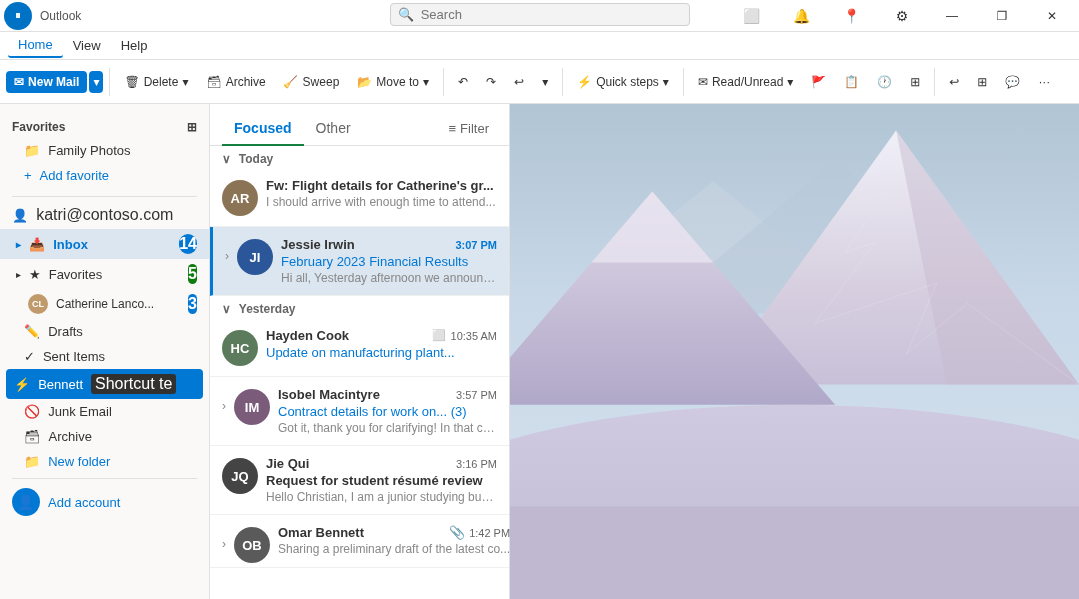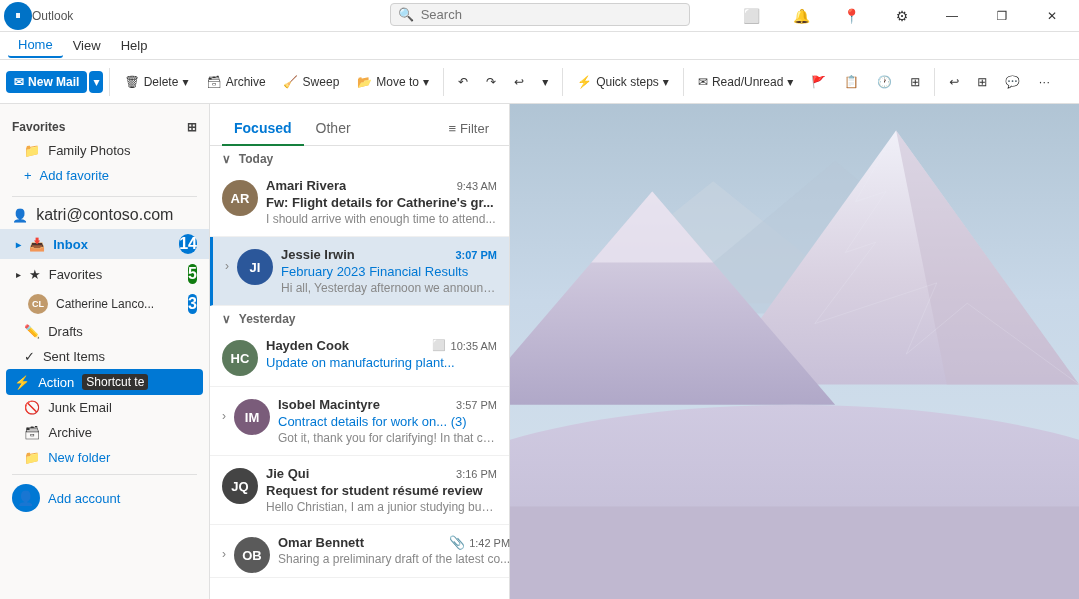--- a/index.html
+++ b/index.html
@@ -61,21 +61,21 @@
     .sidebar-item.active { background: #dce6f0; font-weight: 600; color: #0078d4; }
     .sidebar-item.selected-dark { background: #0078d4; color: white; border-radius: 4px; margin: 0 6px; padding: 5px 8px; }
     .sidebar-badge {
       margin-left: auto; background: #0078d4; color: white;
       border-radius: 10px; padding: 1px 0; font-size: 16px; font-weight: 600;
     }
     .sidebar-badge.green { background: #107c10; }
     .sidebar-avatar { width: 20px; height: 20px; border-radius: 50%; background: #c19a6b; display: flex; align-items: center; justify-content: center; color: white; font-size: 9px; font-weight: 600; }
     .sidebar-account { display: flex; align-items: center; gap: 8px; padding: 5px 12px; font-size: 13px; color: #0078d4; cursor: pointer; }
     .sidebar-divider { height: 1px; background: #e0e0e0; margin: 4px 12px; }
-    .shortcut-pill { background: #323130; color: white; border-radius: 3px; font-size: 12px; padding: 1px 4px; }
+    .shortcut-pill { background: #323130; color: white; border-radius: 3px; font-size: 16px; padding: 1px 4px; }
 
     
     .email-list {
       width: 300px; min-width: 280px; background: #fff;
       border-right: 1px solid #e0e0e0; display: flex; flex-direction: column;
     }
     .email-list-tabs {
       display: flex; align-items: center; padding: 8px 12px 0;
       border-bottom: 1px solid #e0e0e0; gap: 0;
     }
@@ -128,21 +128,21 @@
       position: relative;
     }
     
     .mountain-svg { position: absolute; top: 0; left: 0; width: 100%; height: 100%; }
 
     
     .chevron-down::after { content: '▾'; }
     .win-ctrl { width: 46px; height: 32px; display: flex; align-items: center; justify-content: center; cursor: pointer; font-size: 12px; color: #333; border: none; background: none; }
 
     .top-bar { position: relative; display: flex; align-items: center; background: #fff; border-bottom: 1px solid #e0e0e0; height: 32px; }
-    .app-name { font-size: 12px; color: #555; }
+    .app-name { font-size: 12px; color: #555; padding-left: 8px; }
   </style>
 </head>
 <body>
 
 <div class="top-bar">
   <div class="app-logo" style="width:28px;height:28px;margin-left:4px;">
     <span style="font-size:11px;font-weight:700;">⏸</span>
   </div>
   <span class="app-name">Outlook</span>
 
@@ -290,21 +290,21 @@
       <span>Drafts</span>
     </div>
 
     <div class="sidebar-item">
       <span>✓</span>
       <span>Sent Items</span>
     </div>
 
     <div class="sidebar-item selected-dark">
       <span>⚡</span>
-      <span>Action</span>
+      <span>Bennett</span>
       <span class="shortcut-pill">Shortcut te</span>
     </div>
 
     <div class="sidebar-item">
       <span>🚫</span>
       <span>Junk Email</span>
     </div>
 
     <div class="sidebar-item">
       <span>🗃</span>
@@ -338,24 +338,20 @@
     <div class="email-date-header">
       <span>∨</span>
       <span>Today</span>
     </div>
 
     <div class="email-item">
       <div class="email-avatar" style="background:#8b7355;">
         <span>AR</span>
       </div>
       <div class="email-content">
-        <div class="email-header">
-          <span class="email-sender">Amari Rivera</span>
-          <span class="email-time">9:43 AM</span>
-        </div>
         <div class="email-subject black">Fw: Flight details for Catherine's gr...</div>
         <div class="email-preview">I should arrive with enough time to attend...</div>
       </div>
     </div>
 
     <div class="email-item selected">
       <span class="expand-arrow">›</span>
       <div class="email-avatar" style="background:#2b579a;">JI</div>
       <div class="email-content">
         <div class="email-header">

